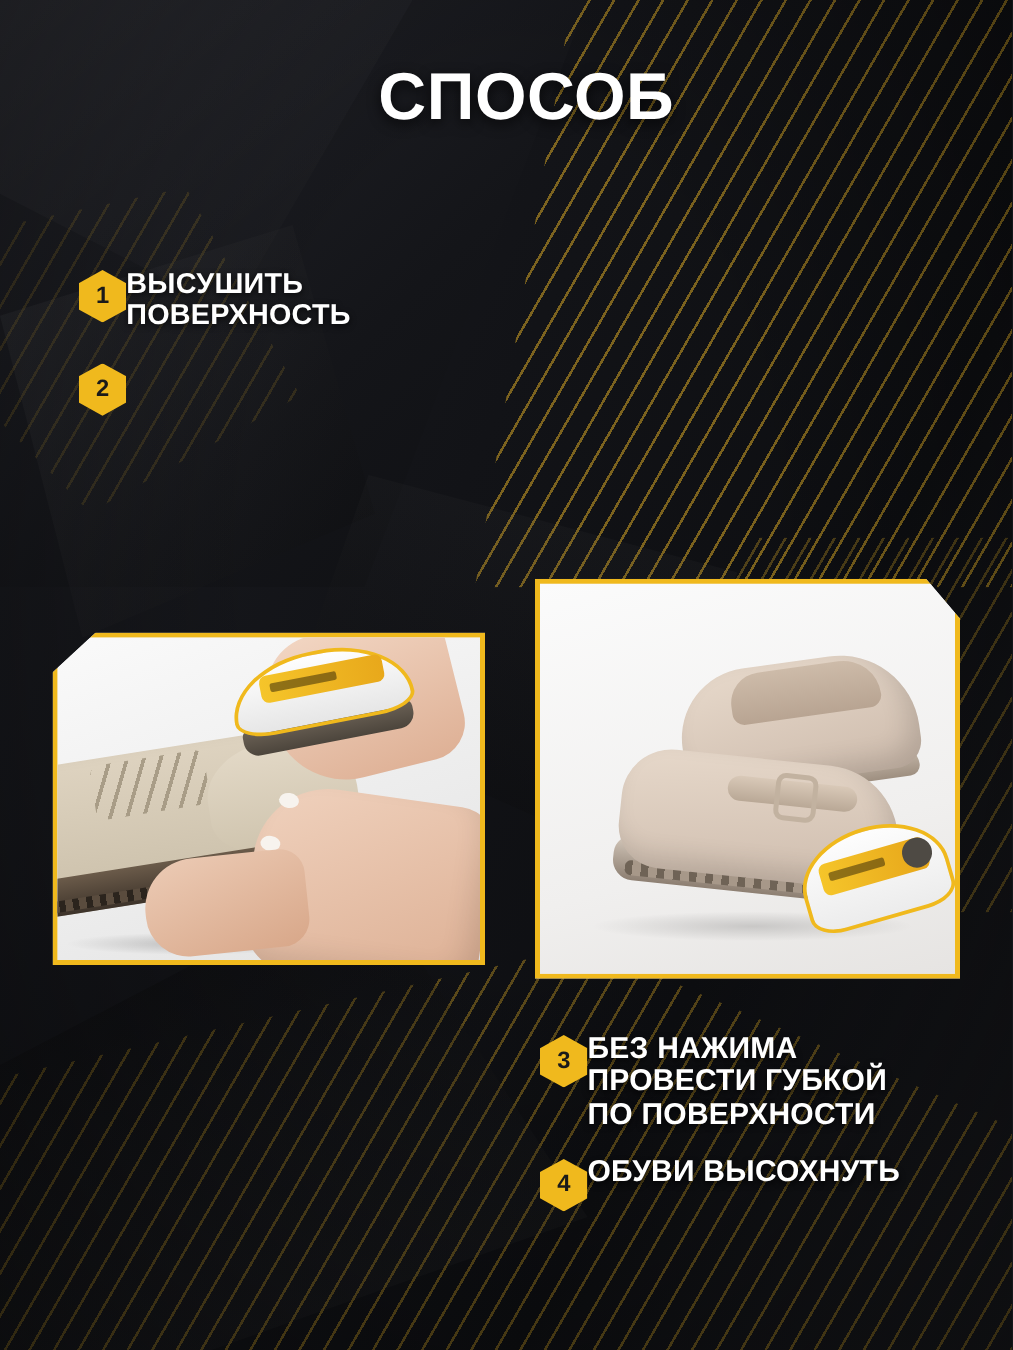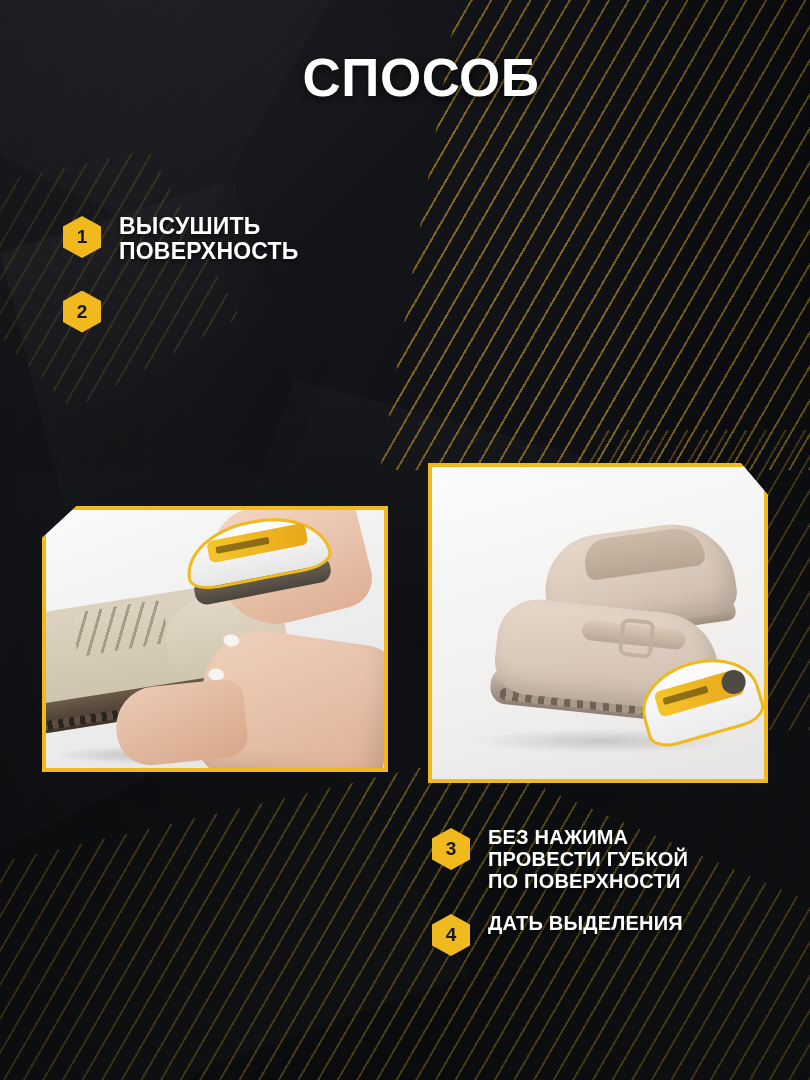--- a/index.html
+++ b/index.html
@@ -98,33 +98,32 @@
   .hex {
     width:38px; height:42px; flex:0 0 38px;
     background:#f0b91d;
     clip-path:polygon(50% 0,100% 25%,100% 75%,50% 100%,0 75%,0 25%);
     display:flex; align-items:center; justify-content:center;
     color:#1a1a1a; font-weight:700; font-size:19px;
     margin-top:2px;
     filter:drop-shadow(0 2px 4px rgba(0,0,0,.5));
   }
   .step-text {
-    margin-left:18px;
     font-weight:700;
     font-size:23px;
     line-height:1.1;
     letter-spacing:.2px;
     text-shadow:0 2px 5px rgba(0,0,0,.75);
     white-space:pre-line;
   }
   .steps-bottom {
     position:absolute; top:826px; left:432px; z-index:6;
   }
   .steps-bottom .step { margin-bottom:20px; }
-  .steps-bottom .step-text { font-size:20px; }
+  .steps-bottom .step-text { font-size:24px; }
 
   
   .photo {
     position:absolute;
     border:4px solid #f0b91d;
     background:#f2f2f2;
     overflow:hidden;
     z-index:4;
     box-shadow:0 10px 28px rgba(0,0,0,.55);
   }
@@ -376,16 +375,16 @@
 
   <div class="step">
     <div class="hex">3</div>
     <div class="step-text">БЕЗ НАЖИМА
 ПРОВЕСТИ ГУБКОЙ
 ПО ПОВЕРХНОСТИ</div>
   </div>
 
   <div class="step">
     <div class="hex">4</div>
-    <div class="step-text">ДАТЬ ВЫДЕЛЕНИЯ</div>
+    <div class="step-text">ОБУВИ ВЫСОХНУТЬ</div>
   </div>
 
 </div>
 
 </body></html>

